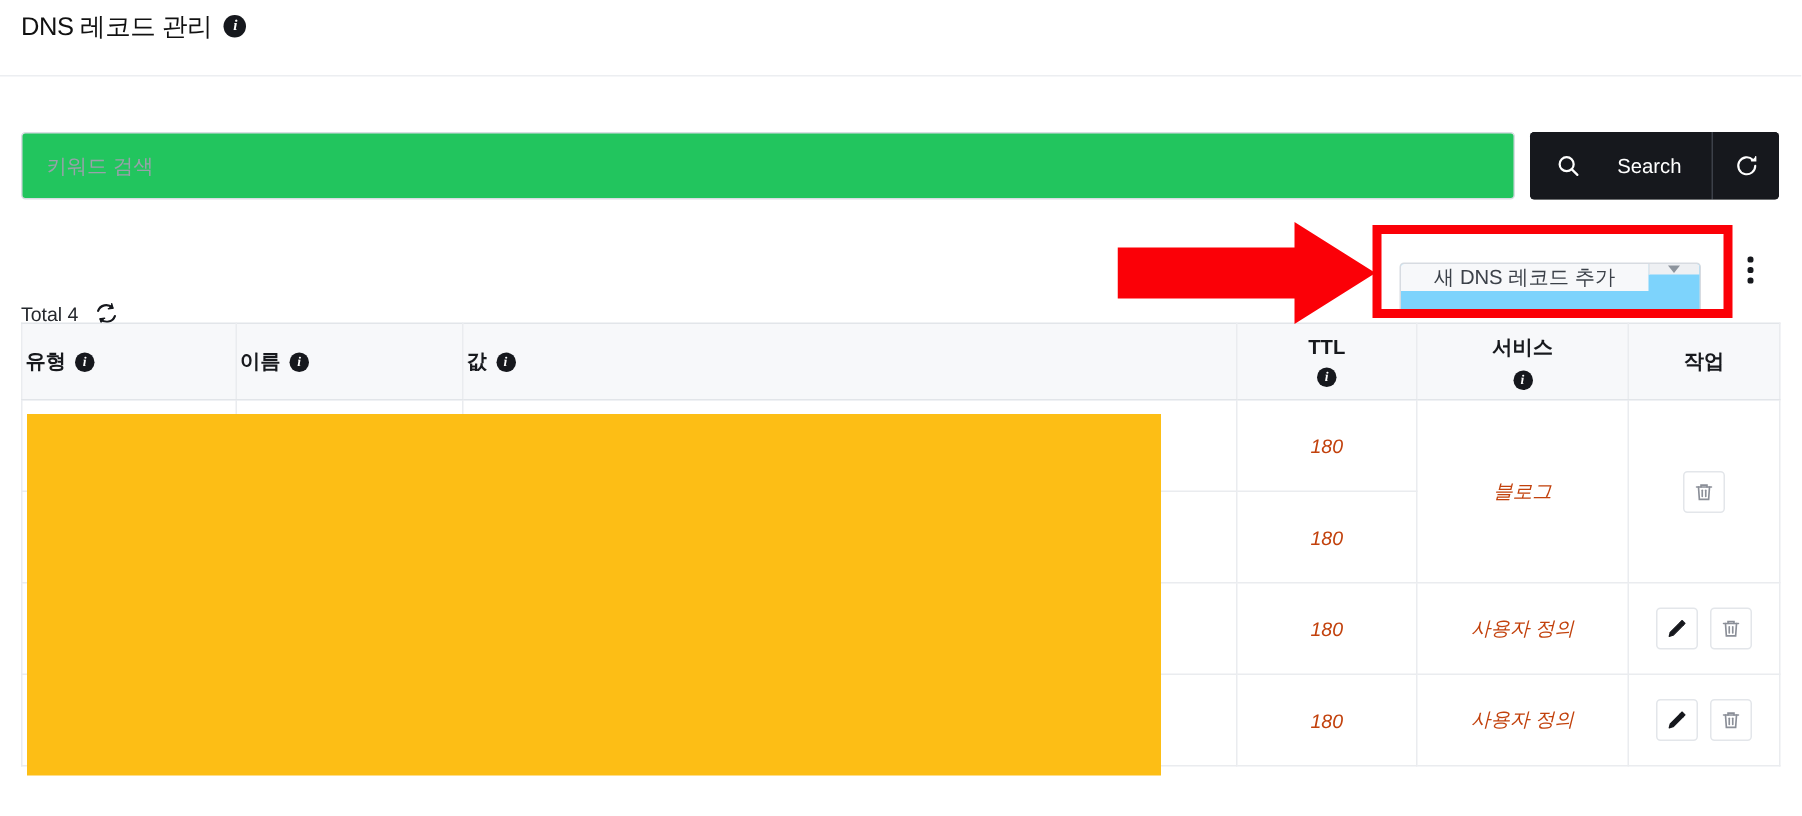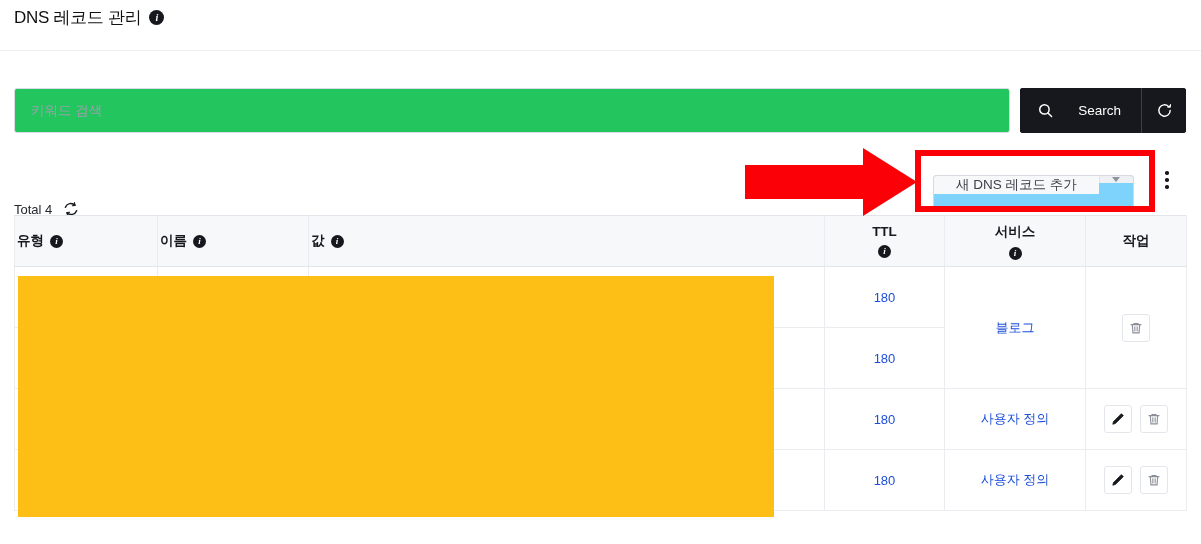--- a/index.html
+++ b/index.html
@@ -232,23 +232,24 @@
     text-align: left;
     border-top: 1px solid #e2e5e9;
     border-bottom: 1px solid #e2e5e9;
   }
   .th-inner { display: flex; align-items: center; gap: 6px; }
   .th-center .th-inner { justify-content: center; flex-direction: column; }
 
   .table tbody td {
     height: 61px;
     padding: 0 14px;
-    color: #1d4ed8;
+    color: #c2410c;
     background: #ffffff;
     vertical-align: middle;
+    font-style: italic;
   }
   td.center { text-align: center; }
 
   .act-wrap {
     display: flex;
     align-items: center;
     justify-content: center;
     gap: 8px;
   }
   .icon-btn {

